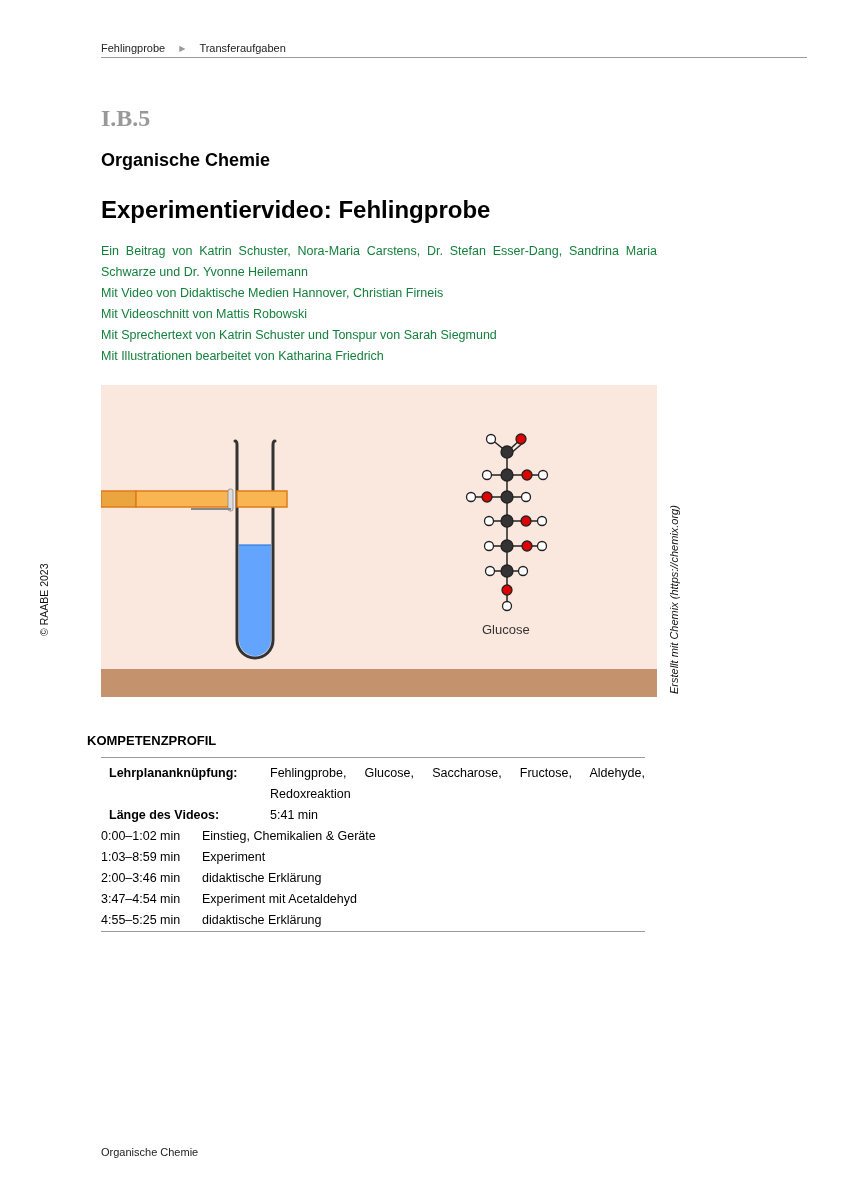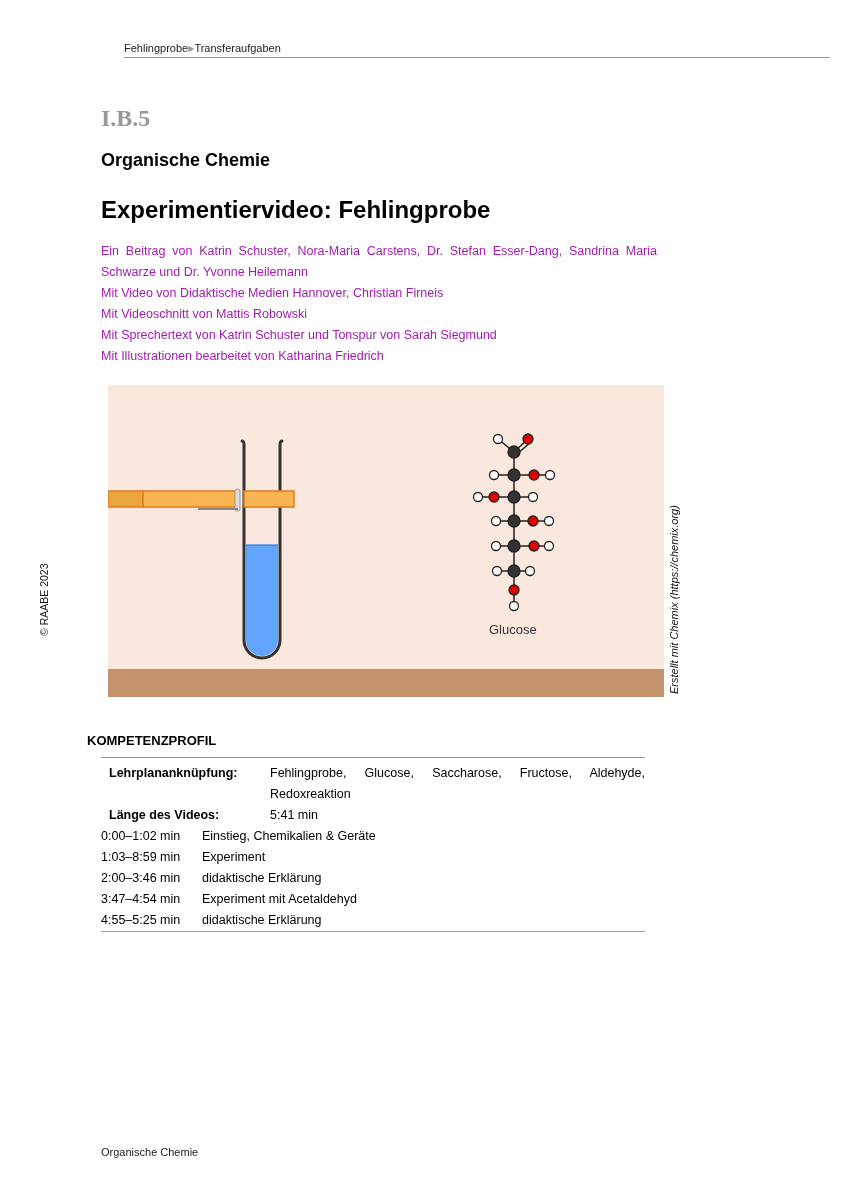--- a/index.html
+++ b/index.html
@@ -8,53 +8,51 @@
       position: relative;
       font-family: "DejaVu Sans", "Liberation Sans", sans-serif;
       color: #000;
       overflow: hidden;
     }
     .header {
       position: absolute; left: 101px; top: 42px; width: 706px;
       height: 16px;
       border-bottom: 1px solid #9a9a9a;
       font-size: 11px; color: #222;
-      display: flex; align-items: flex-start; gap: 0;
-      font-family: "Liberation Sans", sans-serif;
-      margin-left: 23px;
+      display: flex; align-items: flex-start; gap: 14px;
+      font-family: "Liberation Sans", sans-serif;
     }
     .header .sep { color: #9a9a9a; font-size: 8px; margin-top: 2px; }
     .section-code {
       position: absolute; left: 101px; top: 105px;
       font-size: 24px; font-weight: bold; color: #999999;
       font-family: Liberation Serif, serif;
     }
     .subject {
       position: absolute; left: 101px; top: 150px;
       font-size: 18px; font-weight: bold;
       font-family: "Liberation Sans", sans-serif;
     }
     .title {
       position: absolute; left: 101px; top: 196px;
       font-size: 24px; font-weight: bold;
       font-family: "Liberation Sans", sans-serif;
     }
     .credits {
       position: absolute; left: 101px; top: 241px; width: 556px;
-      font-size: 12.5px; line-height: 21px; color: #a21caf;
+      font-size: 12.5px; line-height: 21px; color: #15803d;
       font-family: "Liberation Sans", sans-serif;
     }
     .credits p { margin: 0; }
     .credits p.justify { text-align: justify; text-align-last: left; }
     .figure {
       position: absolute; left: 101px; top: 385px;
       width: 556px; height: 312px;
       background: #fae8df;
       overflow: hidden;
-      margin-left: 7px;
     }
     .figure svg { position: absolute; left: 0; top: 0; }
     .floor {
       position: absolute; left: 0; bottom: 0; width: 100%; height: 28px;
       background: #c4926d;
     }
     .vertical-credit {
       position: absolute; left: 668px; top: 694px;
       transform: rotate(-90deg); transform-origin: left top;
       font-size: 11px; font-style: italic; color: #111;

